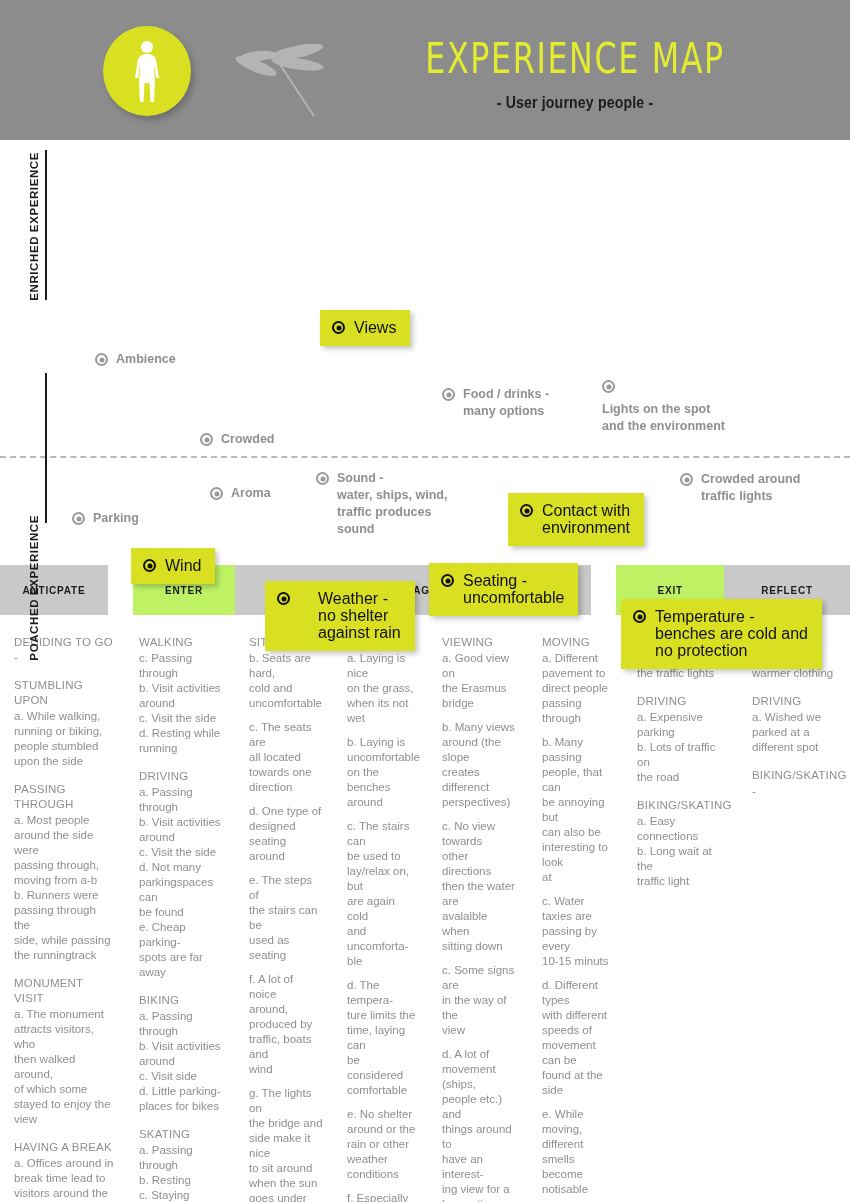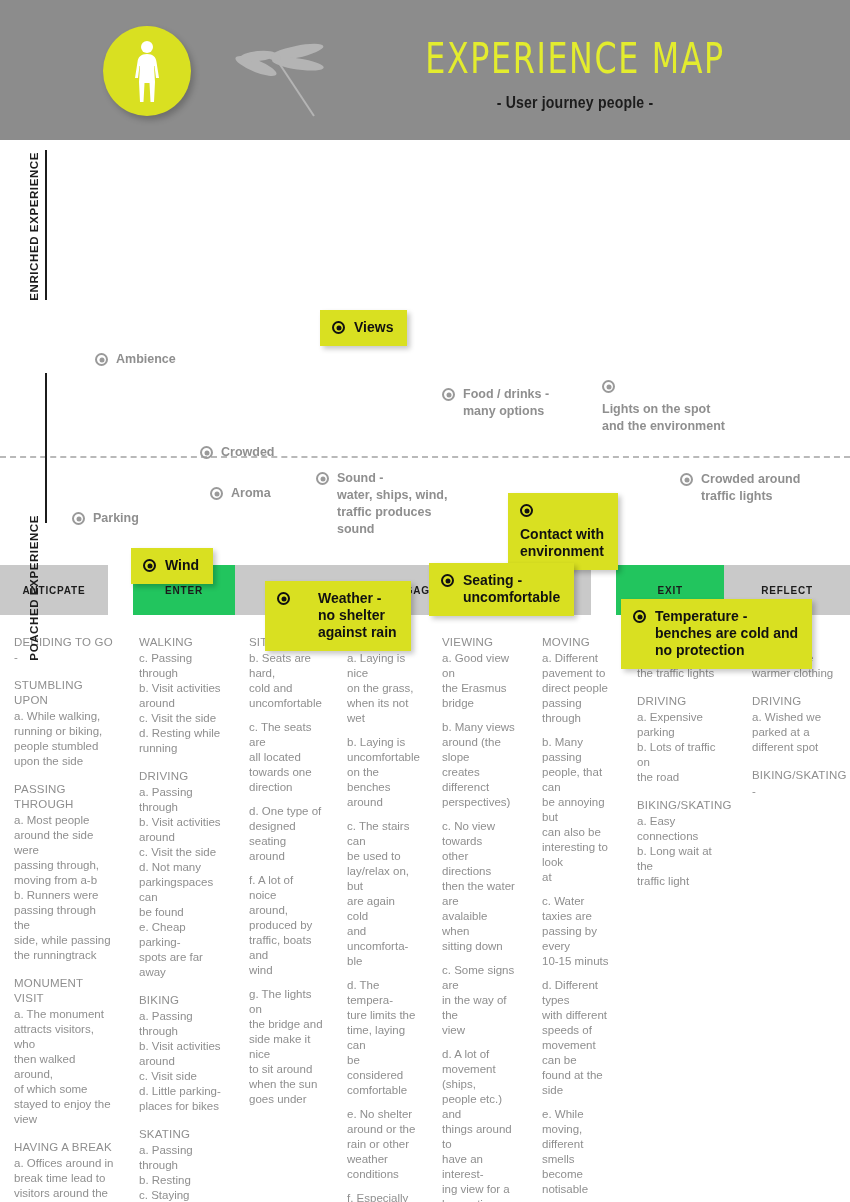--- a/index.html
+++ b/index.html
@@ -126,37 +126,37 @@
     position: absolute;
     background: #d9e021;
     box-shadow: 3px 3px 5px rgba(0,0,0,0.22);
     padding: 9px 14px 10px 12px;
     display: flex;
     align-items: flex-start;
     gap: 9px;
   }
   .hl .pt-label {
     color: #111111;
-    font-size: 14px;
-    font-weight: bold;
+    font-size: 16px;
+    font-weight: normal;
     line-height: 17px;
     white-space: pre-line;
   }
   .hl .marker { border-color: #111111; margin-top: 2px; }
   .hl .marker::after { background: #111111; }
 
   
   .stage-bar { display: flex; width: 850px; height: 50px; }
   .stage {
     display: flex; align-items: center; justify-content: center;
     font-size: 10px; font-weight: bold; letter-spacing: 0.8px;
     color: #1c1c1c;
   }
   .stage.light { background: #c9c9c9; }
-  .stage.dark  { background: #22c55e; margin-left: 25px; }
+  .stage.dark  { background: #bef264; margin-left: 25px; }
 
   
   .detail-grid {
     display: flex;
     width: 850px;
     padding: 20px 0 0 0;
     gap: 0;
   }
   .col { padding: 0 10px 0 14px; }
   .group { margin-bottom: 13px; }
@@ -222,21 +222,21 @@
       <div class="pt" style="left: 602px; top: 238px; flex-direction: column;">
         <span class="marker"></span>
         <span class="pt-label">Lights on the spot
 and the environment</span>
       </div>
       <div class="pt" style="left: 442px; top: 246px;">
         <span class="marker"></span>
         <span class="pt-label">Food / drinks -
 many options</span>
       </div>
-      <div class="pt" style="left: 200px; top: 291px; margin-top: 13px;">
+      <div class="pt" style="left: 200px; top: 291px;">
         <span class="marker"></span>
         <span class="pt-label">Crowded</span>
       </div>
       <div class="pt" style="left: 316px; top: 330px;">
         <span class="marker"></span>
         <span class="pt-label">Sound  -
 water, ships, wind,
 traffic produces
 sound</span>
       </div>
@@ -246,21 +246,21 @@
       </div>
       <div class="pt" style="left: 680px; top: 331px;">
         <span class="marker"></span>
         <span class="pt-label">Crowded around
 traffic lights</span>
       </div>
       <div class="pt" style="left: 72px; top: 370px;">
         <span class="marker"></span>
         <span class="pt-label">Parking</span>
       </div>
-      <div class="hl" style="left: 508px; top: 353px; flex-direction: column;">
+      <div class="hl" style="left: 508px; top: 353px;">
         <span class="marker"></span>
         <span class="pt-label">Contact with
 environment</span>
       </div>
       <div class="hl" style="left: 131px; top: 408px;">
         <span class="marker"></span>
         <span class="pt-label">Wind</span>
       </div>
       <div class="hl" style="left: 429px; top: 423px;">
         <span class="marker"></span>
@@ -403,20 +403,23 @@
           <div class="group-item">b. Seats are hard,
 cold and
 uncomfortable</div>
           <div class="group-item">c. The seats are
 all located
 towards one
 direction</div>
           <div class="group-item">d. One type of
 designed seating
 around</div>
+          <div class="group-item">e. The steps of
+the stairs can be
+used as seating</div>
           <div class="group-item">f. A lot of noice
 around,
 produced by
 traffic, boats and
 wind</div>
           <div class="group-item">g. The lights on
 the bridge and
 side make it nice
 to sit around
 when the sun

